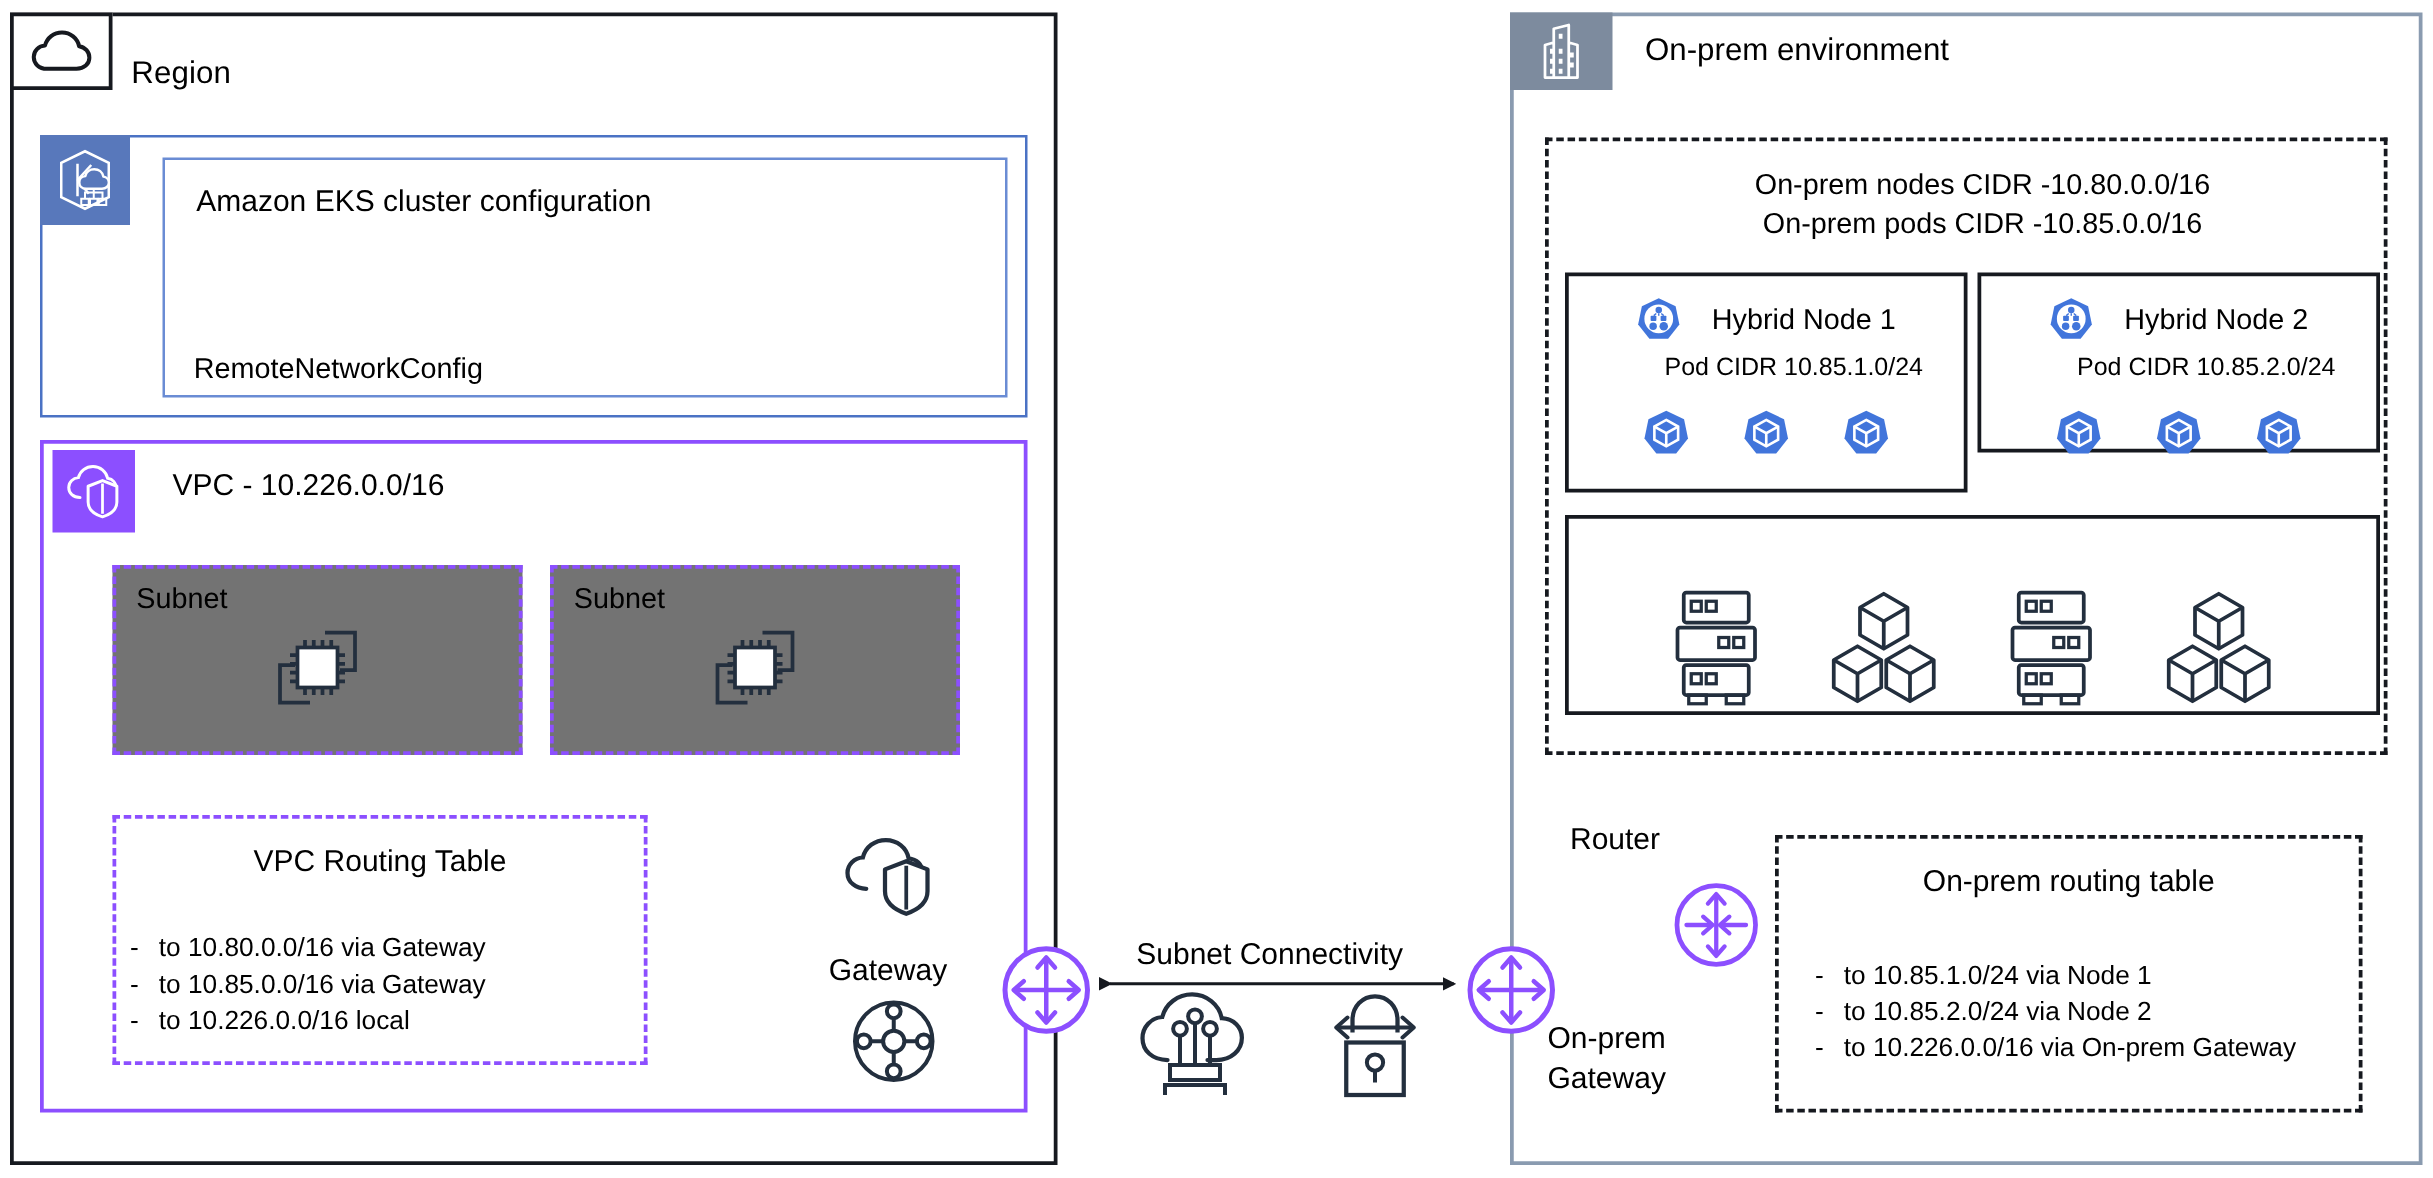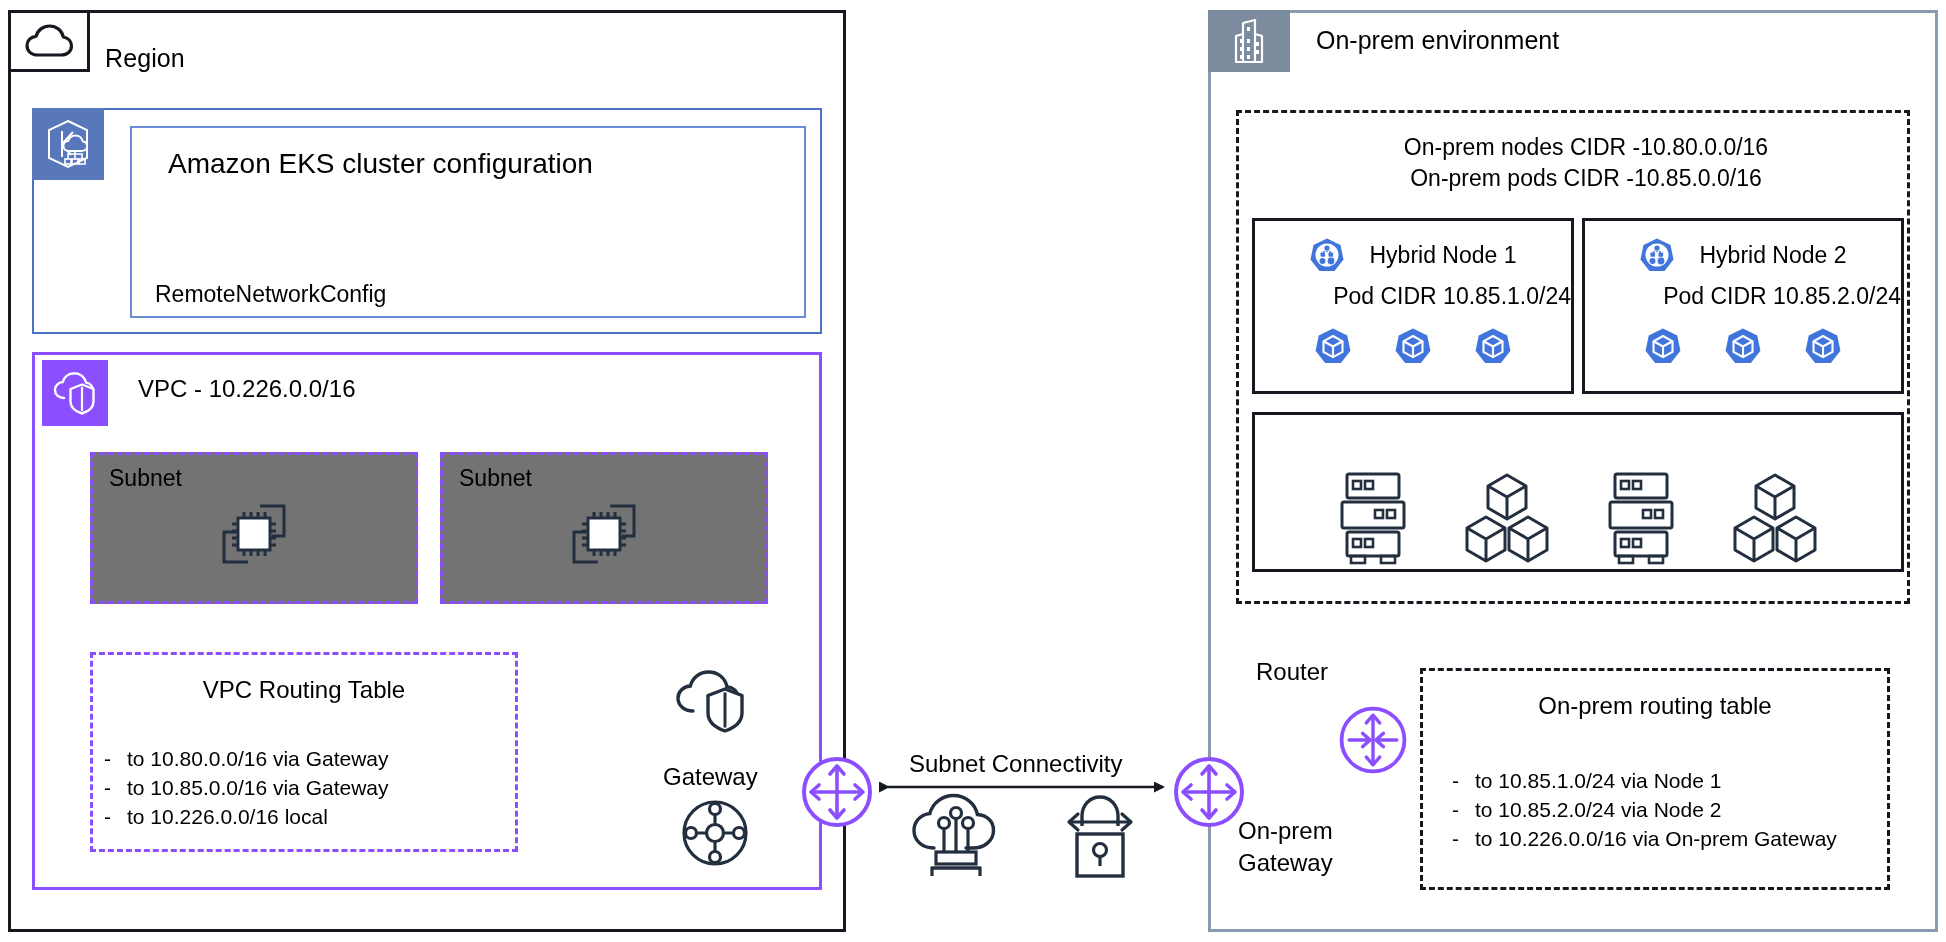--- a/index.html
+++ b/index.html
@@ -13,21 +13,21 @@
   #region-box{left:8px;top:10px;width:838px;height:922px;border:3px solid #16191f;background:#fff;}
   #region-icon{left:8px;top:10px;width:82px;height:62px;border:3px solid #16191f;background:#fff;
                 display:flex;align-items:center;justify-content:center;}
   #region-title{left:105px;top:44px;font-size:25px;letter-spacing:.1px;}
 
   
   #eks-box{left:32px;top:108px;width:790px;height:226px;border:2px solid #4b72c4;background:#fff;}
   #eks-icon{left:32px;top:108px;width:72px;height:72px;background:#5878bb;
             display:flex;align-items:center;justify-content:center;}
   #eks-inner{left:130px;top:126px;width:676px;height:192px;border:2px solid #6a8cd4;background:#fff;}
-  #eks-title{left:168px;top:148px;font-size:28px;}
+  #eks-title{left:157px;top:148px;font-size:24px;}
   #eks-rnc{left:155px;top:212px;font-size:23px;line-height:33px;white-space:pre;}
 
   
   #vpc-box{left:32px;top:352px;width:790px;height:538px;border:3px solid #8c4fff;background:#fff;}
   #vpc-icon{left:42px;top:360px;width:66px;height:66px;background:#8c4fff;
             display:flex;align-items:center;justify-content:center;}
   #vpc-title{left:138px;top:375px;font-size:24px;}
 
   .subnet{border:3px dashed #8c4fff;background:#737373;}
   #subnet-1{left:90px;top:452px;width:328px;height:152px;}
@@ -51,24 +51,24 @@
   #onprem-icon{left:1208px;top:10px;width:82px;height:62px;background:#7d8b9e;
                display:flex;align-items:center;justify-content:center;}
   #onprem-title{left:1316px;top:26px;font-size:25px;}
 
   
   #cidr-box{left:1236px;top:110px;width:674px;height:494px;border:3px dashed #16191f;background:#fff;}
   #cidr-text{left:1236px;top:132px;width:674px;text-align:center;font-size:23px;line-height:31px;margin-left:13px;}
 
   .hnode{border:3px solid #16191f;background:#fff;}
   #hnode-1{left:1252px;top:218px;width:322px;height:176px;}
-  #hnode-2{left:1582px;top:218px;width:322px;height:176px;}
+  #hnode-2{left:1582px;top:218px;width:322px;height:144px;}
   .hnode-head{position:absolute;left:0;top:16px;width:100%;display:flex;align-items:center;justify-content:center;gap:24px;text-align:right;}
   .hnode-head .t{font-size:23px;}
-  .hnode-cidr{position:absolute;left:0;top:62px;width:100%;text-align:right;font-size:23px;}
+  .hnode-cidr{position:absolute;left:0;top:62px;width:100%;text-align:center;font-size:20px;padding-left:22px;}
   .hnode-pods{position:absolute;left:0;top:106px;width:100%;display:flex;align-items:center;justify-content:center;gap:42px;}
 
   #bm-box{left:1252px;top:412px;width:652px;height:160px;border:3px solid #16191f;background:#fff;}
   #bm-title{left:1252px;top:428px;width:652px;text-align:center;font-size:23px;}
   #bm-icons{left:1252px;top:468px;width:652px;display:flex;align-items:center;justify-content:center;gap:56px;}
 
   #oprt-box{left:1420px;top:668px;width:470px;height:222px;border:3px dashed #16191f;background:#fff;}
   #oprt-title{left:1420px;top:692px;width:470px;text-align:center;font-size:24px;}
   #oprt-list{left:1452px;top:766px;font-size:21px;line-height:29px;}
   #oprt-list .r{display:flex;gap:14px;}

